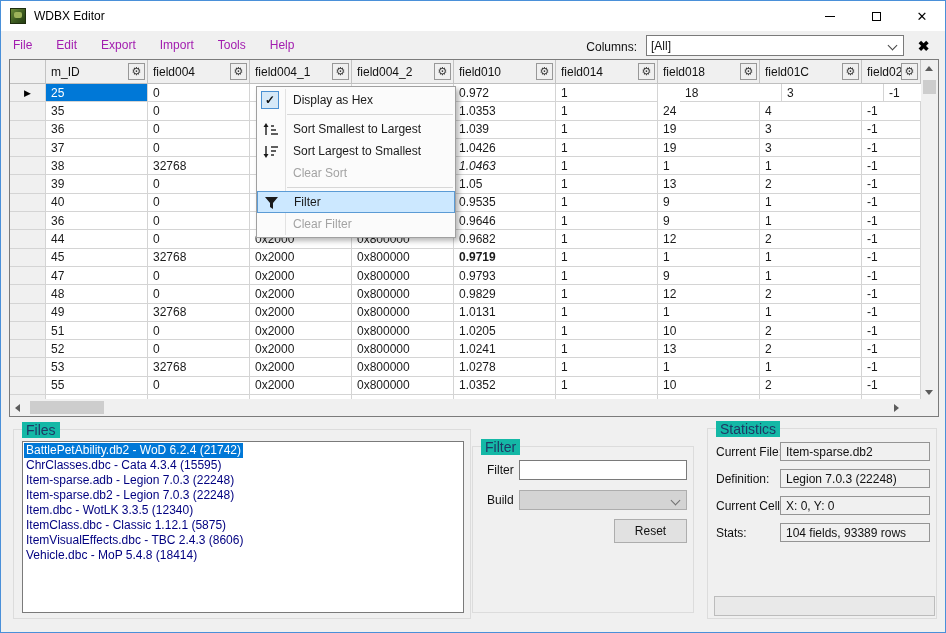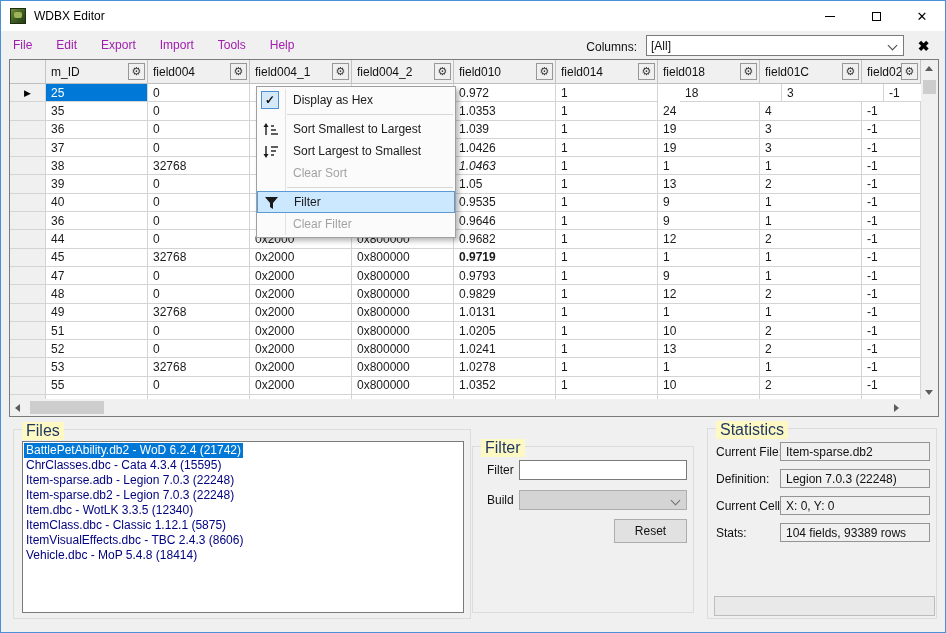--- a/index.html
+++ b/index.html
@@ -76,22 +76,22 @@
   .menu-item.highlighted { background:#cce8ff; border:1px solid #5b9bd5; }
   .menu-sep { position:relative; height:1px; background:#d7d7d7; margin:3px 2px 3px 30px; }
   .mi-icon { position:absolute; left:5px; top:3px; width:18px; height:16px; display:flex;
              align-items:center; justify-content:center; }
   .mi-check { position:absolute; left:4px; top:2px; width:18px; height:18px; background:#d6e9f8;
               border:1px solid #4a90d2; display:flex; align-items:center; justify-content:center;
               font-size:12px; font-weight:bold; color:#111; }
 
   
   .groupbox { position:absolute; border:1px solid #dcdcdc; background:#f0f0f0; }
-  .group-label { position:absolute; top:-8px; left:8px; background:#fef9c3; padding:0 4px;
-                 font-size:16px; color:#1f3864; }
+  .group-label { position:absolute; top:-8px; left:8px; background:#14b8a6; padding:0 4px;
+                 font-size:14px; color:#1f3864; }
   .files-group { left:12px; top:428px; width:458px; height:190px; }
   .files-list { position:absolute; left:8px; top:11px; width:442px; height:172px; background:#fff;
                 border:1px solid #7a7a7a; overflow:hidden; padding-top:1px; }
   .file-item { height:15px; line-height:15px; font-size:12px; color:#000080; padding-left:3px; white-space:nowrap; }
   .file-item .seltext { display:inline-block; background:#0078d7; color:#fff; padding:0 2px; margin-left:-2px; }
 
   .filter-group { left:471px; top:445px; width:222px; height:167px; }
   .fg-label { position:absolute; left:14px; font-size:12px; color:#111; }
   .filter-input { position:absolute; left:46px; top:13px; width:168px; height:20px; background:#fff;
                   border:1px solid #7a7a7a; font-size:12px; padding:0 4px; font-family:"Liberation Sans",sans-serif; }

